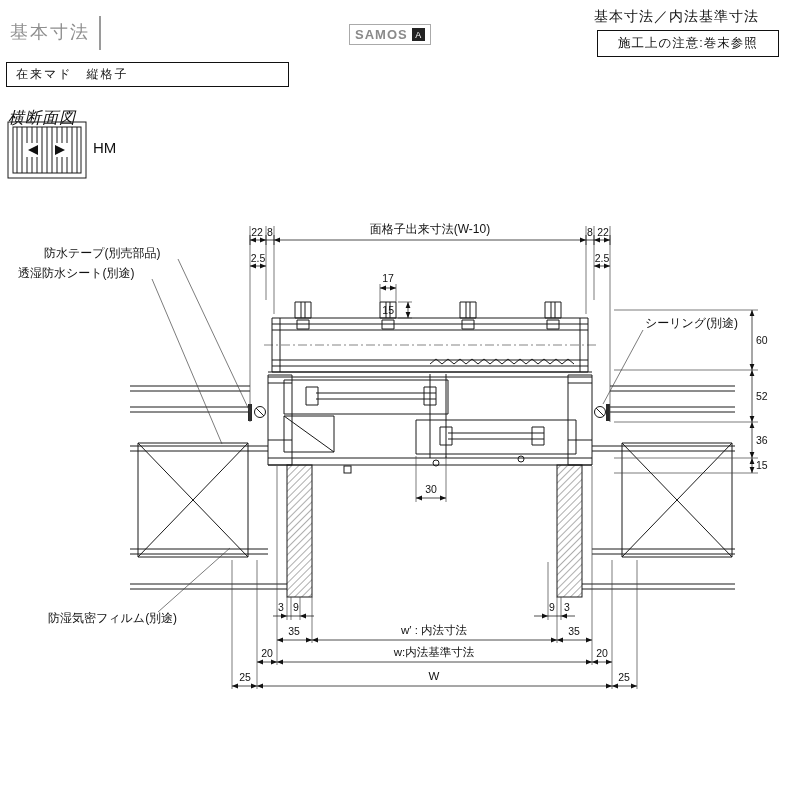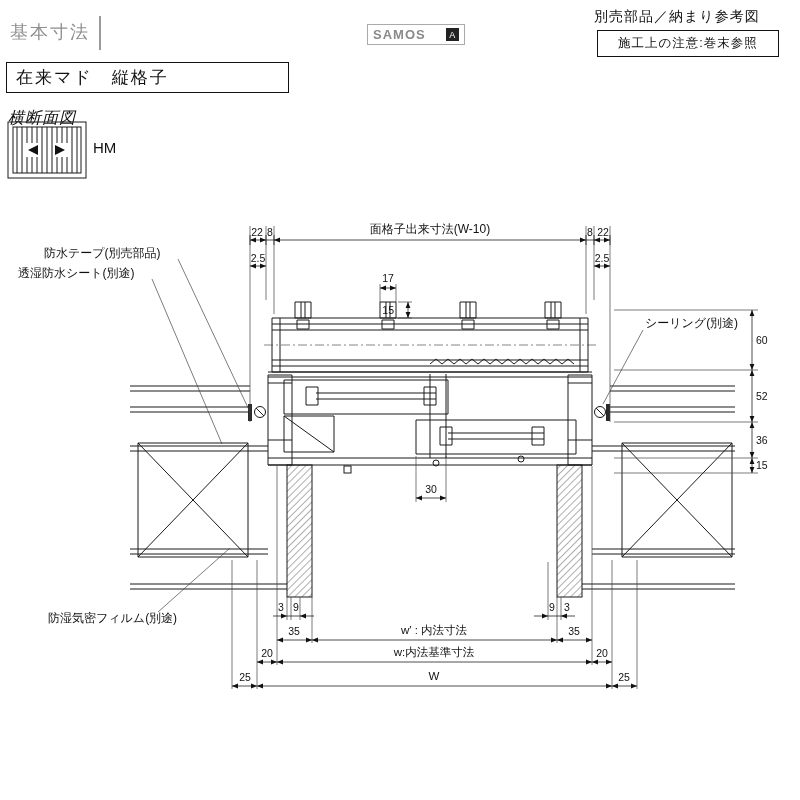--- a/index.html
+++ b/index.html
@@ -2,26 +2,26 @@
 <html><head>
 <meta charset="utf-8">
 <style>
   html,body{margin:0;padding:0;background:#fff;}
   .page{position:relative;width:800px;height:800px;background:#fff;overflow:hidden;
         font-family:"Liberation Sans","DejaVu Sans",sans-serif;color:#111;}
   .abs{position:absolute;}
   .cat{left:10px;top:20px;font-size:18px;color:#8f8f8f;letter-spacing:2px;}
   .vbar{left:99px;top:16px;width:2px;height:34px;background:#9a9a9a;}
   .title{left:112px;top:13px;font-size:25px;color:#151515;font-weight:500;letter-spacing:3px;}
-  .samos{left:349px;top:24px;border:1px solid #aaa;padding:2px 5px;display:inline-flex;align-items:center;gap:20px;margin-left:18px;}
+  .samos{left:349px;top:24px;border:1px solid #aaa;padding:2px 5px;display:inline-flex;align-items:center;gap:4px;}
   .samos-text{color:#8a8a8a;font-weight:bold;font-size:13px;letter-spacing:1px;}
   .badge{width:13px;height:13px;background:#222;color:#fff;font-size:9px;display:flex;align-items:center;justify-content:center;}
   .ref{left:594px;top:8px;font-size:14px;letter-spacing:1px;}
   .note{left:597px;top:30px;border:1.3px solid #111;padding:4px 20px;font-size:12.5px;letter-spacing:1px;}
-  .subtype{left:6px;top:62px;width:272px;border:1.3px solid #111;padding:3px 0 3px 9px;font-size:17px;letter-spacing:2px;}
+  .subtype{left:6px;top:62px;width:272px;border:1.3px solid #111;padding:3px 0 3px 9px;font-size:12px;letter-spacing:2px;}
   .viewlabel{left:8px;top:108px;font-size:16px;letter-spacing:1px;font-style:italic;}
   svg{position:absolute;left:0;top:0;}
   .s{stroke:#1a1a1a;stroke-width:1;fill:none;}
   .e{stroke:#444;stroke-width:0.7;fill:none;}
   .dm{stroke:#222;stroke-width:0.8;fill:none;}
   .chain{stroke:#333;stroke-width:0.6;fill:none;stroke-dasharray:9 3 2 3;}
   text{fill:#111;font-family:"Liberation Sans","DejaVu Sans",sans-serif;}
   .d{font-size:10.5px;}
   .d2{font-size:11.5px;}
   .lb{font-size:12px;}
@@ -31,21 +31,21 @@
 <body>
 
 <div class="page">
 
   <div class="abs cat">基本寸法</div>
   <div class="abs vbar"></div>
   <div class="abs samos">
     <span class="samos-text">SAMOS</span>
     <span class="badge">A</span>
   </div>
-  <div class="abs ref">別売部品／納まり参考図</div>
+  <div class="abs ref">基本寸法／内法基準寸法</div>
   <div class="abs note">施工上の注意:巻末参照</div>
   <div class="abs subtype">在来マド　縦格子</div>
   <div class="abs viewlabel">横断面図</div>
 
   <svg width="800" height="800" viewBox="0 0 800 800">
     <defs>
       <marker id="a" viewBox="0 0 6 6" refX="6" refY="3" markerWidth="6" markerHeight="6" orient="auto-start-reverse" markerUnits="userSpaceOnUse">
         <path d="M0 0.6 L6 3 L0 5.4 Z" fill="#111"></path>
       </marker>
       <pattern id="hx" width="5" height="5" patternUnits="userSpaceOnUse" patternTransform="rotate(45)">

